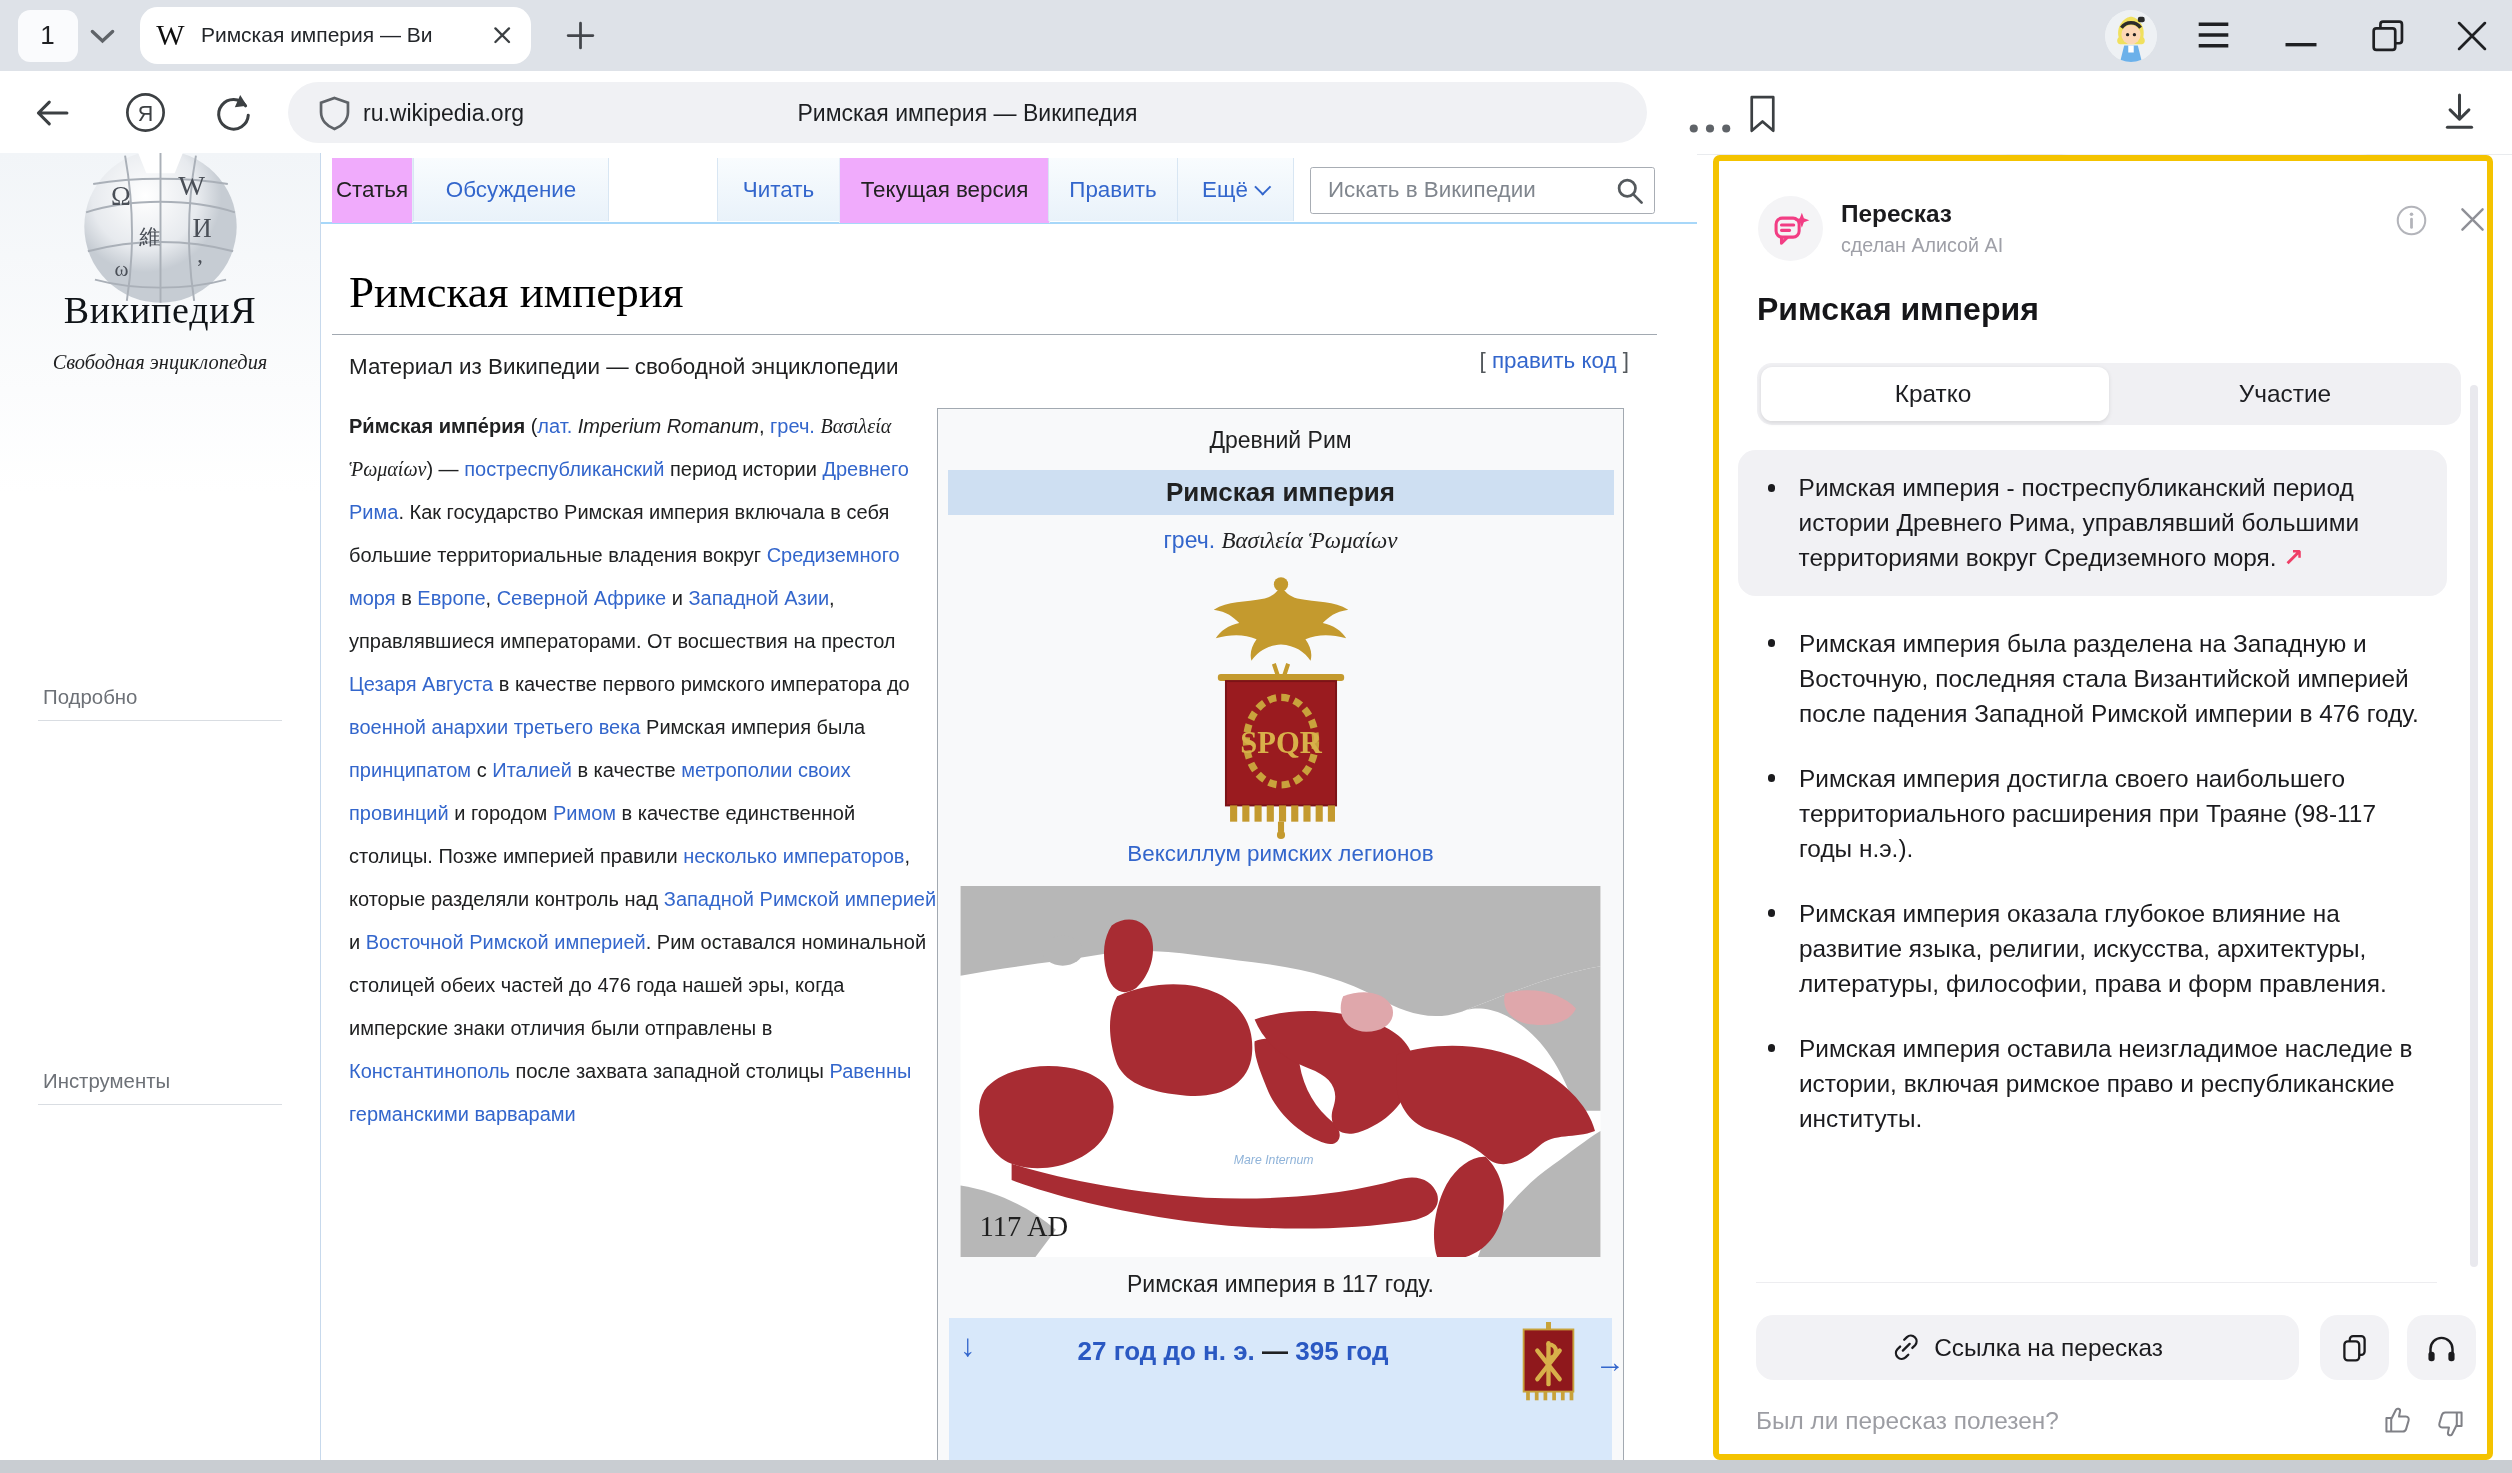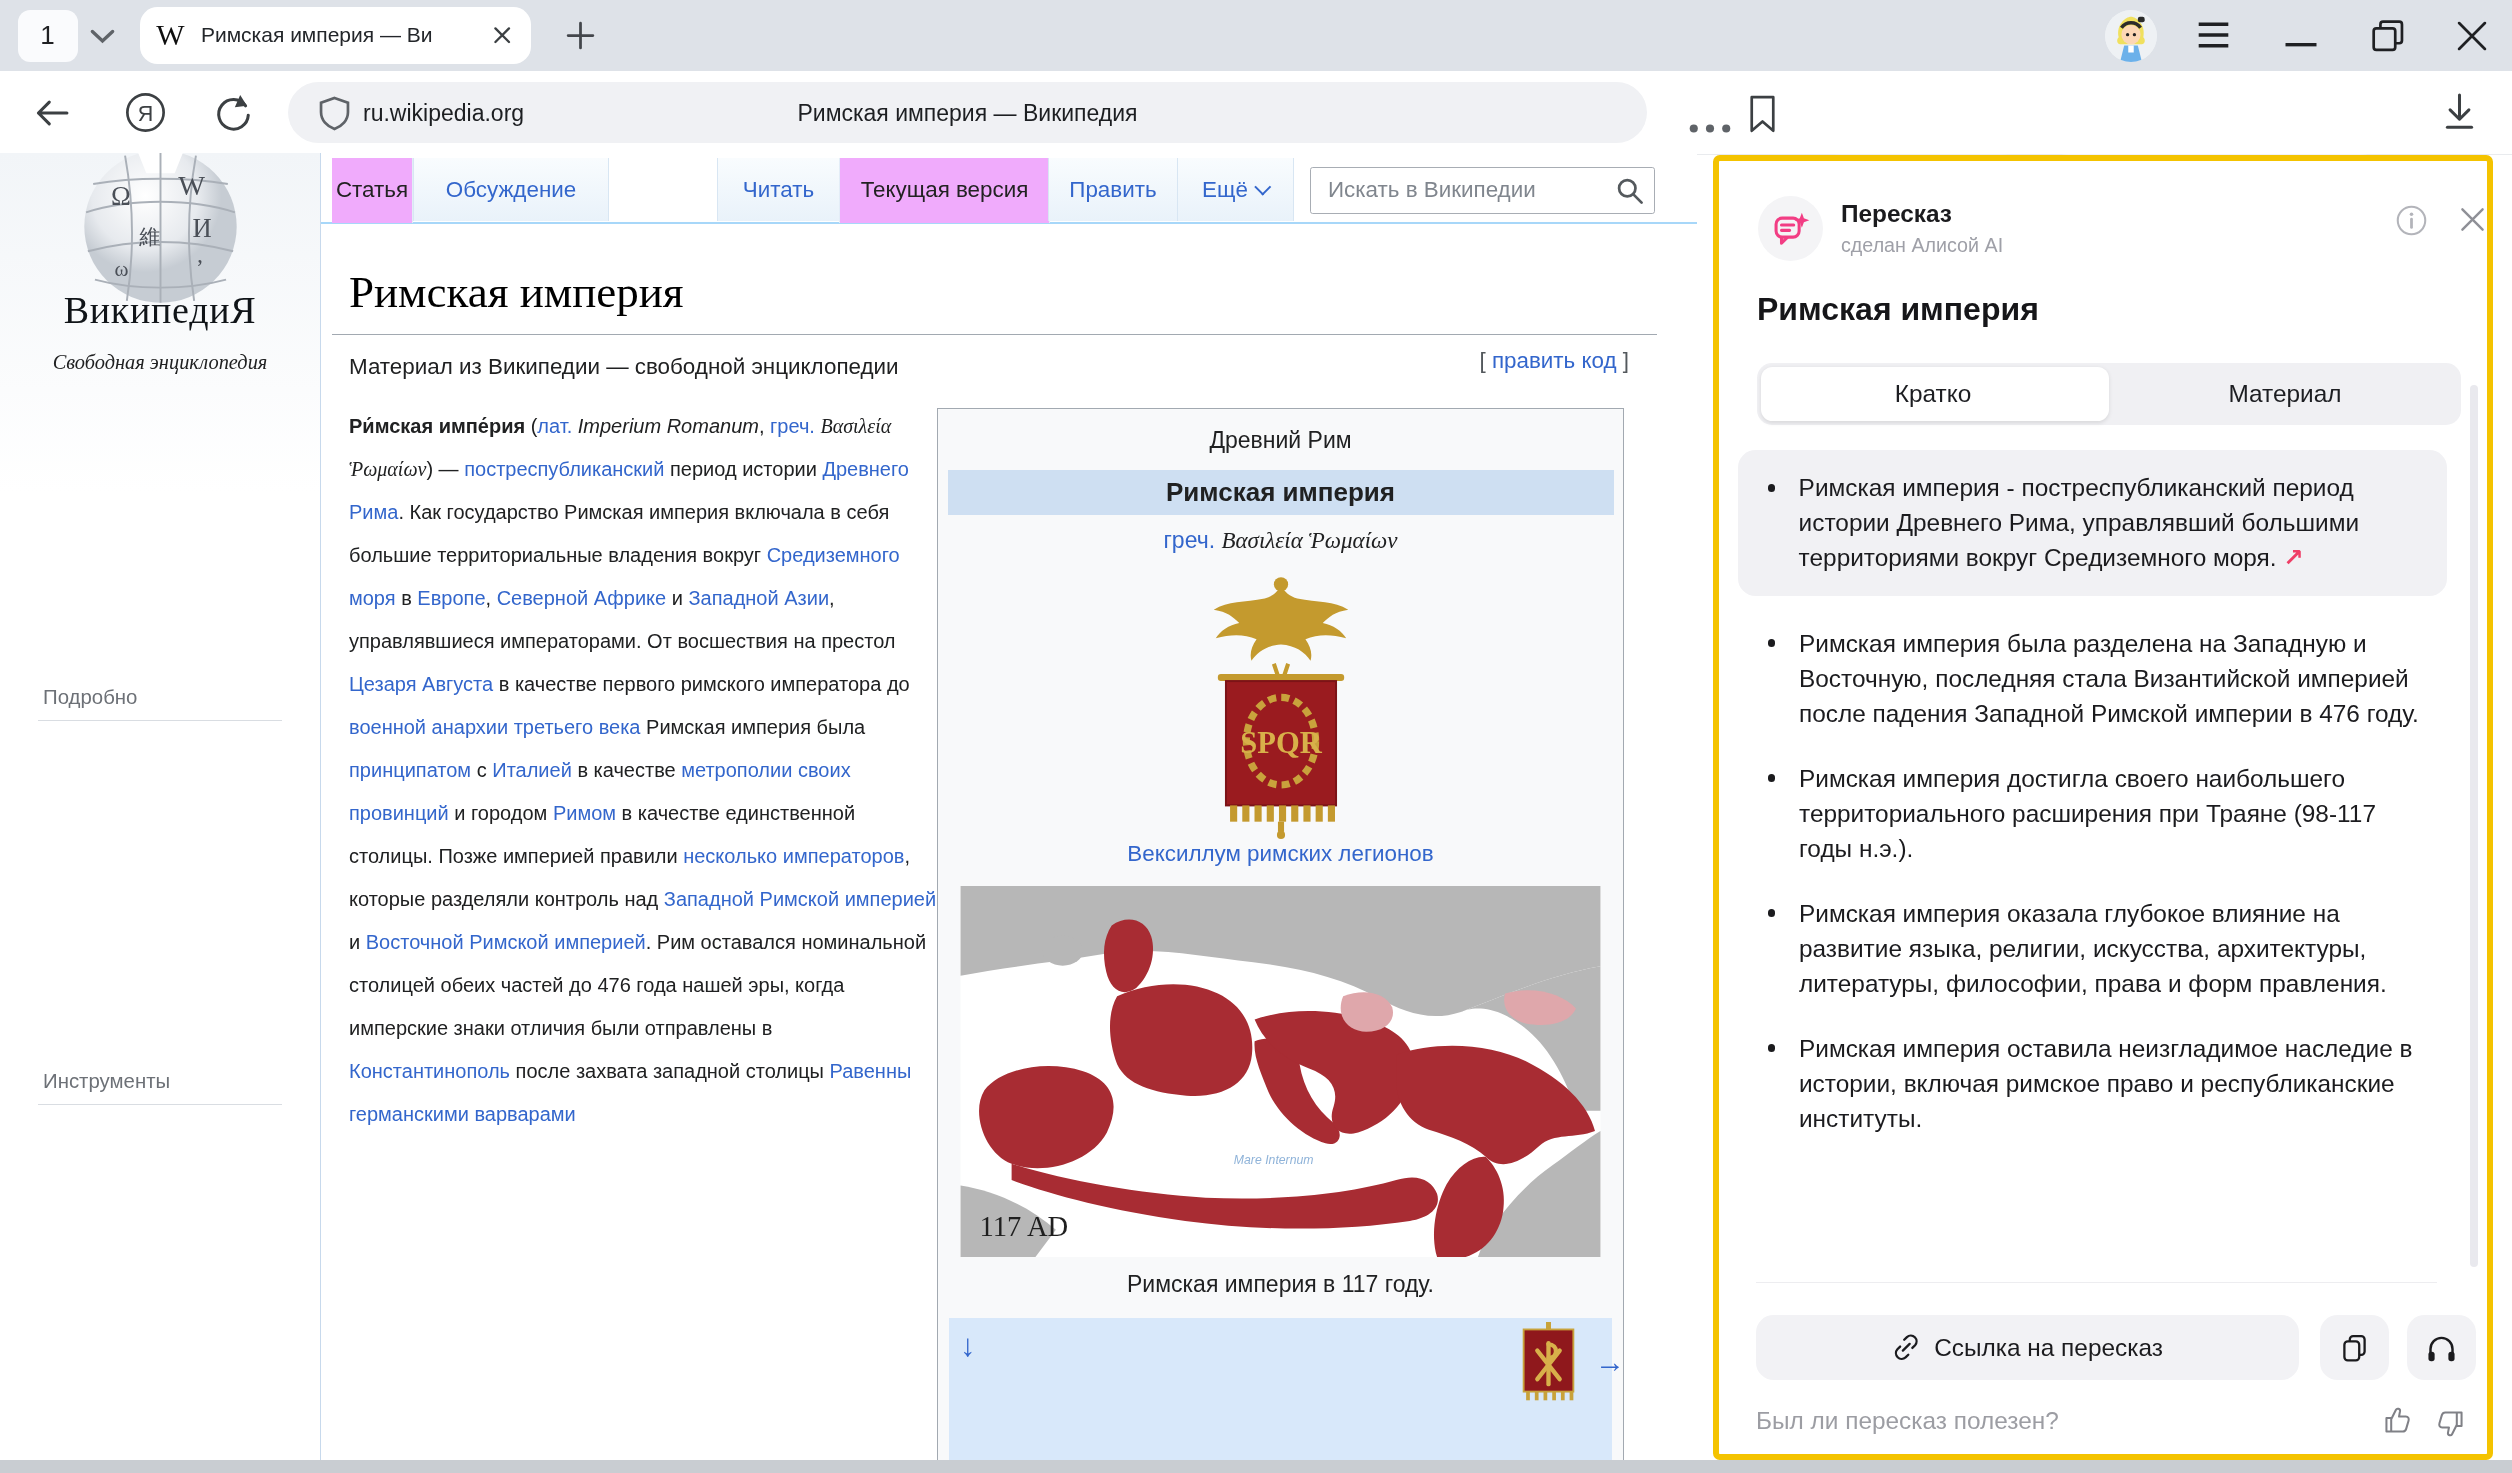--- a/index.html
+++ b/index.html
@@ -389,20 +389,21 @@
             <path d="M562 162 C592 150 624 156 634 178 C640 198 624 214 596 214 C570 214 550 192 562 162 Z"></path>
             <path d="M800 158 C842 146 884 158 904 180 C894 202 862 208 830 202 C808 196 794 180 800 158 Z"></path>
           </g>
           <text x="460" y="408" text-anchor="middle" font-size="18" font-style="italic" fill="#8fb3d9">Mare Internum</text>
           <text x="28" y="514" font-family="Liberation Serif" font-size="42" fill="#1f1f1f">117 AD</text>
         </svg>
       </div>
       <div id="map-cap">Римская империя в 117 году.</div>
       <div id="ib-band">
         <span id="band-down">↓</span>
+        <div id="band-period"><span class="lb">27 год до н. э.</span><span class="db"> — </span><span class="lb">395 год</span></div>
         <div class="bandflag" style="top:4.1px;">
           <svg width="75" height="87" viewBox="0 0 120 140">
             <rect x="56" y="0" width="8" height="14" fill="#c8a23a"></rect>
             <rect x="20" y="12" width="80" height="100" fill="#8f181c" stroke="#c8a23a" stroke-width="3"></rect>
             <g stroke="#d8b04a" stroke-width="7" stroke-linecap="round" fill="none">
               <path d="M42 46 L78 92 M78 46 L42 92"></path>
                 <path d="M60 34 V100"></path>
                 <path d="M60 36 c16 0 16 22 0 22"></path>
             </g>
             <g fill="#c8a23a">
@@ -443,21 +444,21 @@
     <div id="p-close" class="abs">
       <svg width="31" height="31" viewBox="0 0 46 46">
           <path d="M8 8 L38 38 M38 8 L8 38" stroke="currentColor" stroke-width="3.6" stroke-linecap="round"></path>
         </svg>
     </div>
     <div id="p-heading" class="abs">Римская империя</div>
 
     <div id="p-seg" class="abs">
       <div class="knob"></div>
       <div class="seglbl" style="left:0;">Кратко</div>
-      <div class="seglbl" id="seg-right">Материал</div>
+      <div class="seglbl" id="seg-right">Участие</div>
     </div>
 
     <ul id="p-bullets" class="abs">
 
     <li class=" hl"><span>Римская империя - постреспубликанский период истории Древнего Рима, управлявший большими территориями вокруг Средиземного моря.</span><span class="up-arrow"> ↗</span></li>
         <li><span>Римская империя была разделена на Западную и Восточную, последняя стала Византийской империей после падения Западной Римской империи в 476 году.</span><span class="up-arrow"></span></li>
         <li><span>Римская империя достигла своего наибольшего территориального расширения при Траяне (98-117 годы н.э.).</span><span class="up-arrow"></span></li>
         <li><span>Римская империя оказала глубокое влияние на развитие языка, религии, искусства, архитектуры, литературы, философии, права и форм правления.</span><span class="up-arrow"></span></li>
         <li><span>Римская империя оставила неизгладимое наследие в истории, включая римское право и республиканские институты.</span><span class="up-arrow"></span></li>
       </ul>

